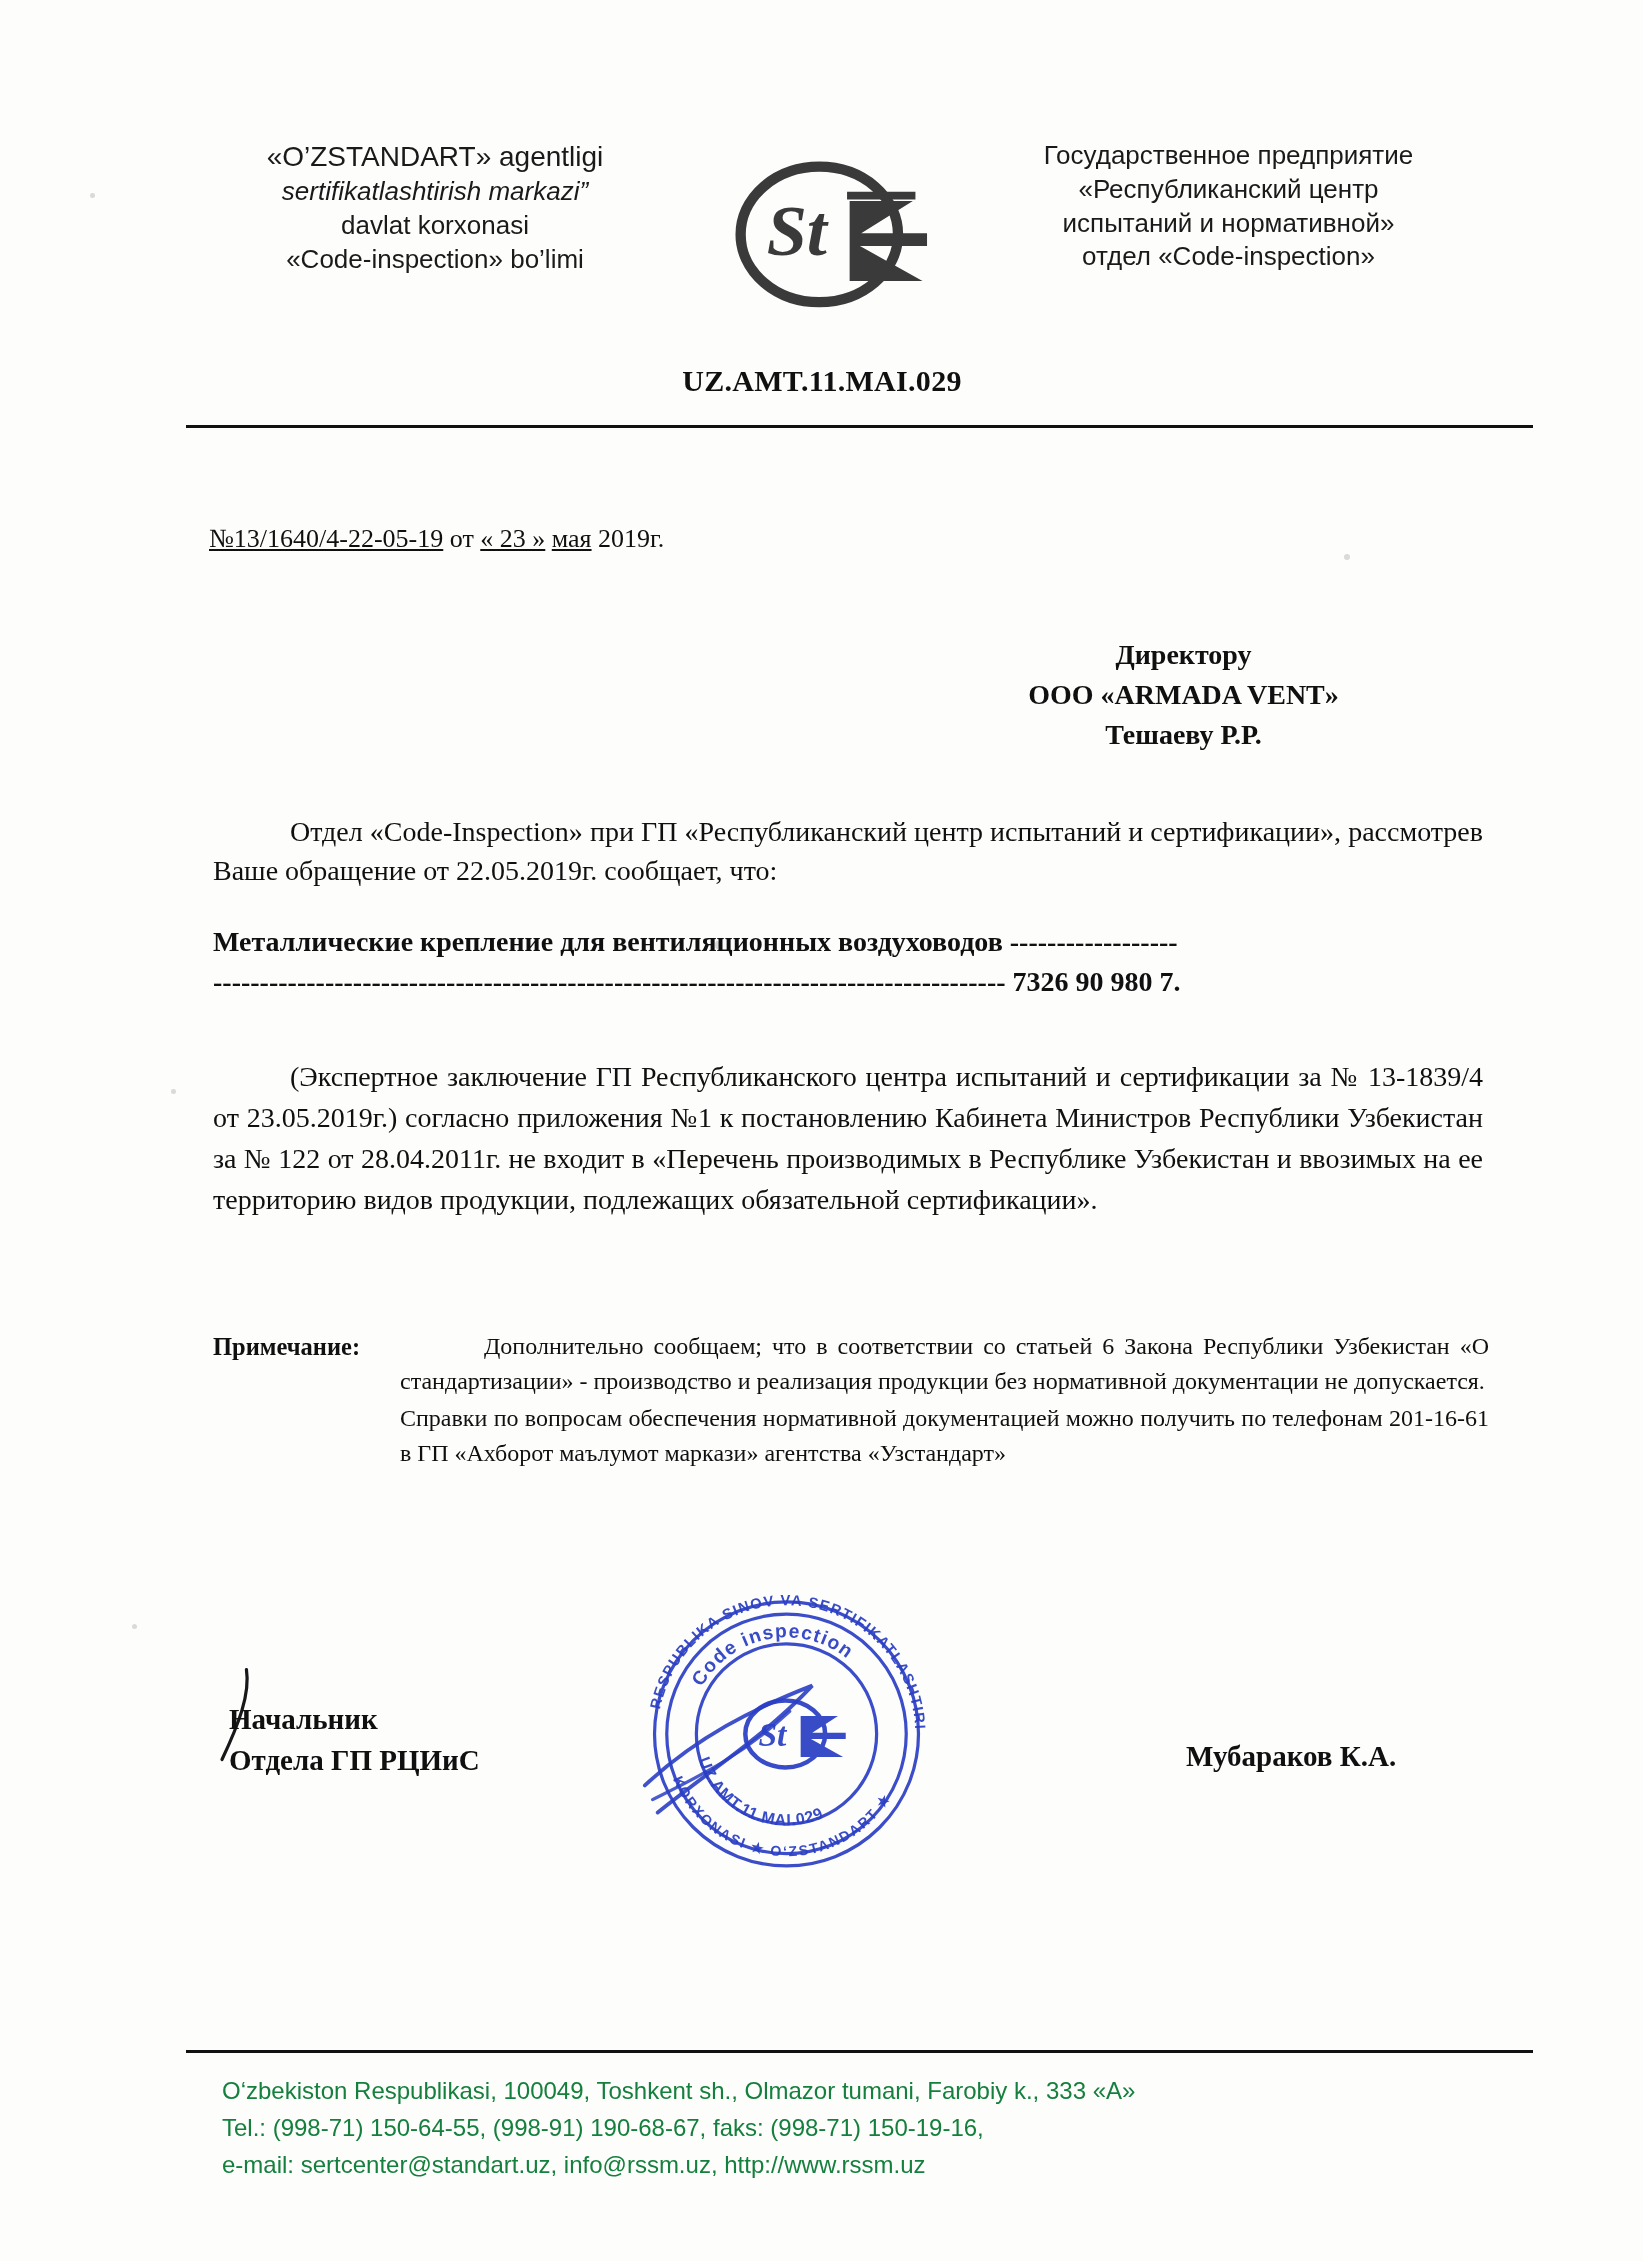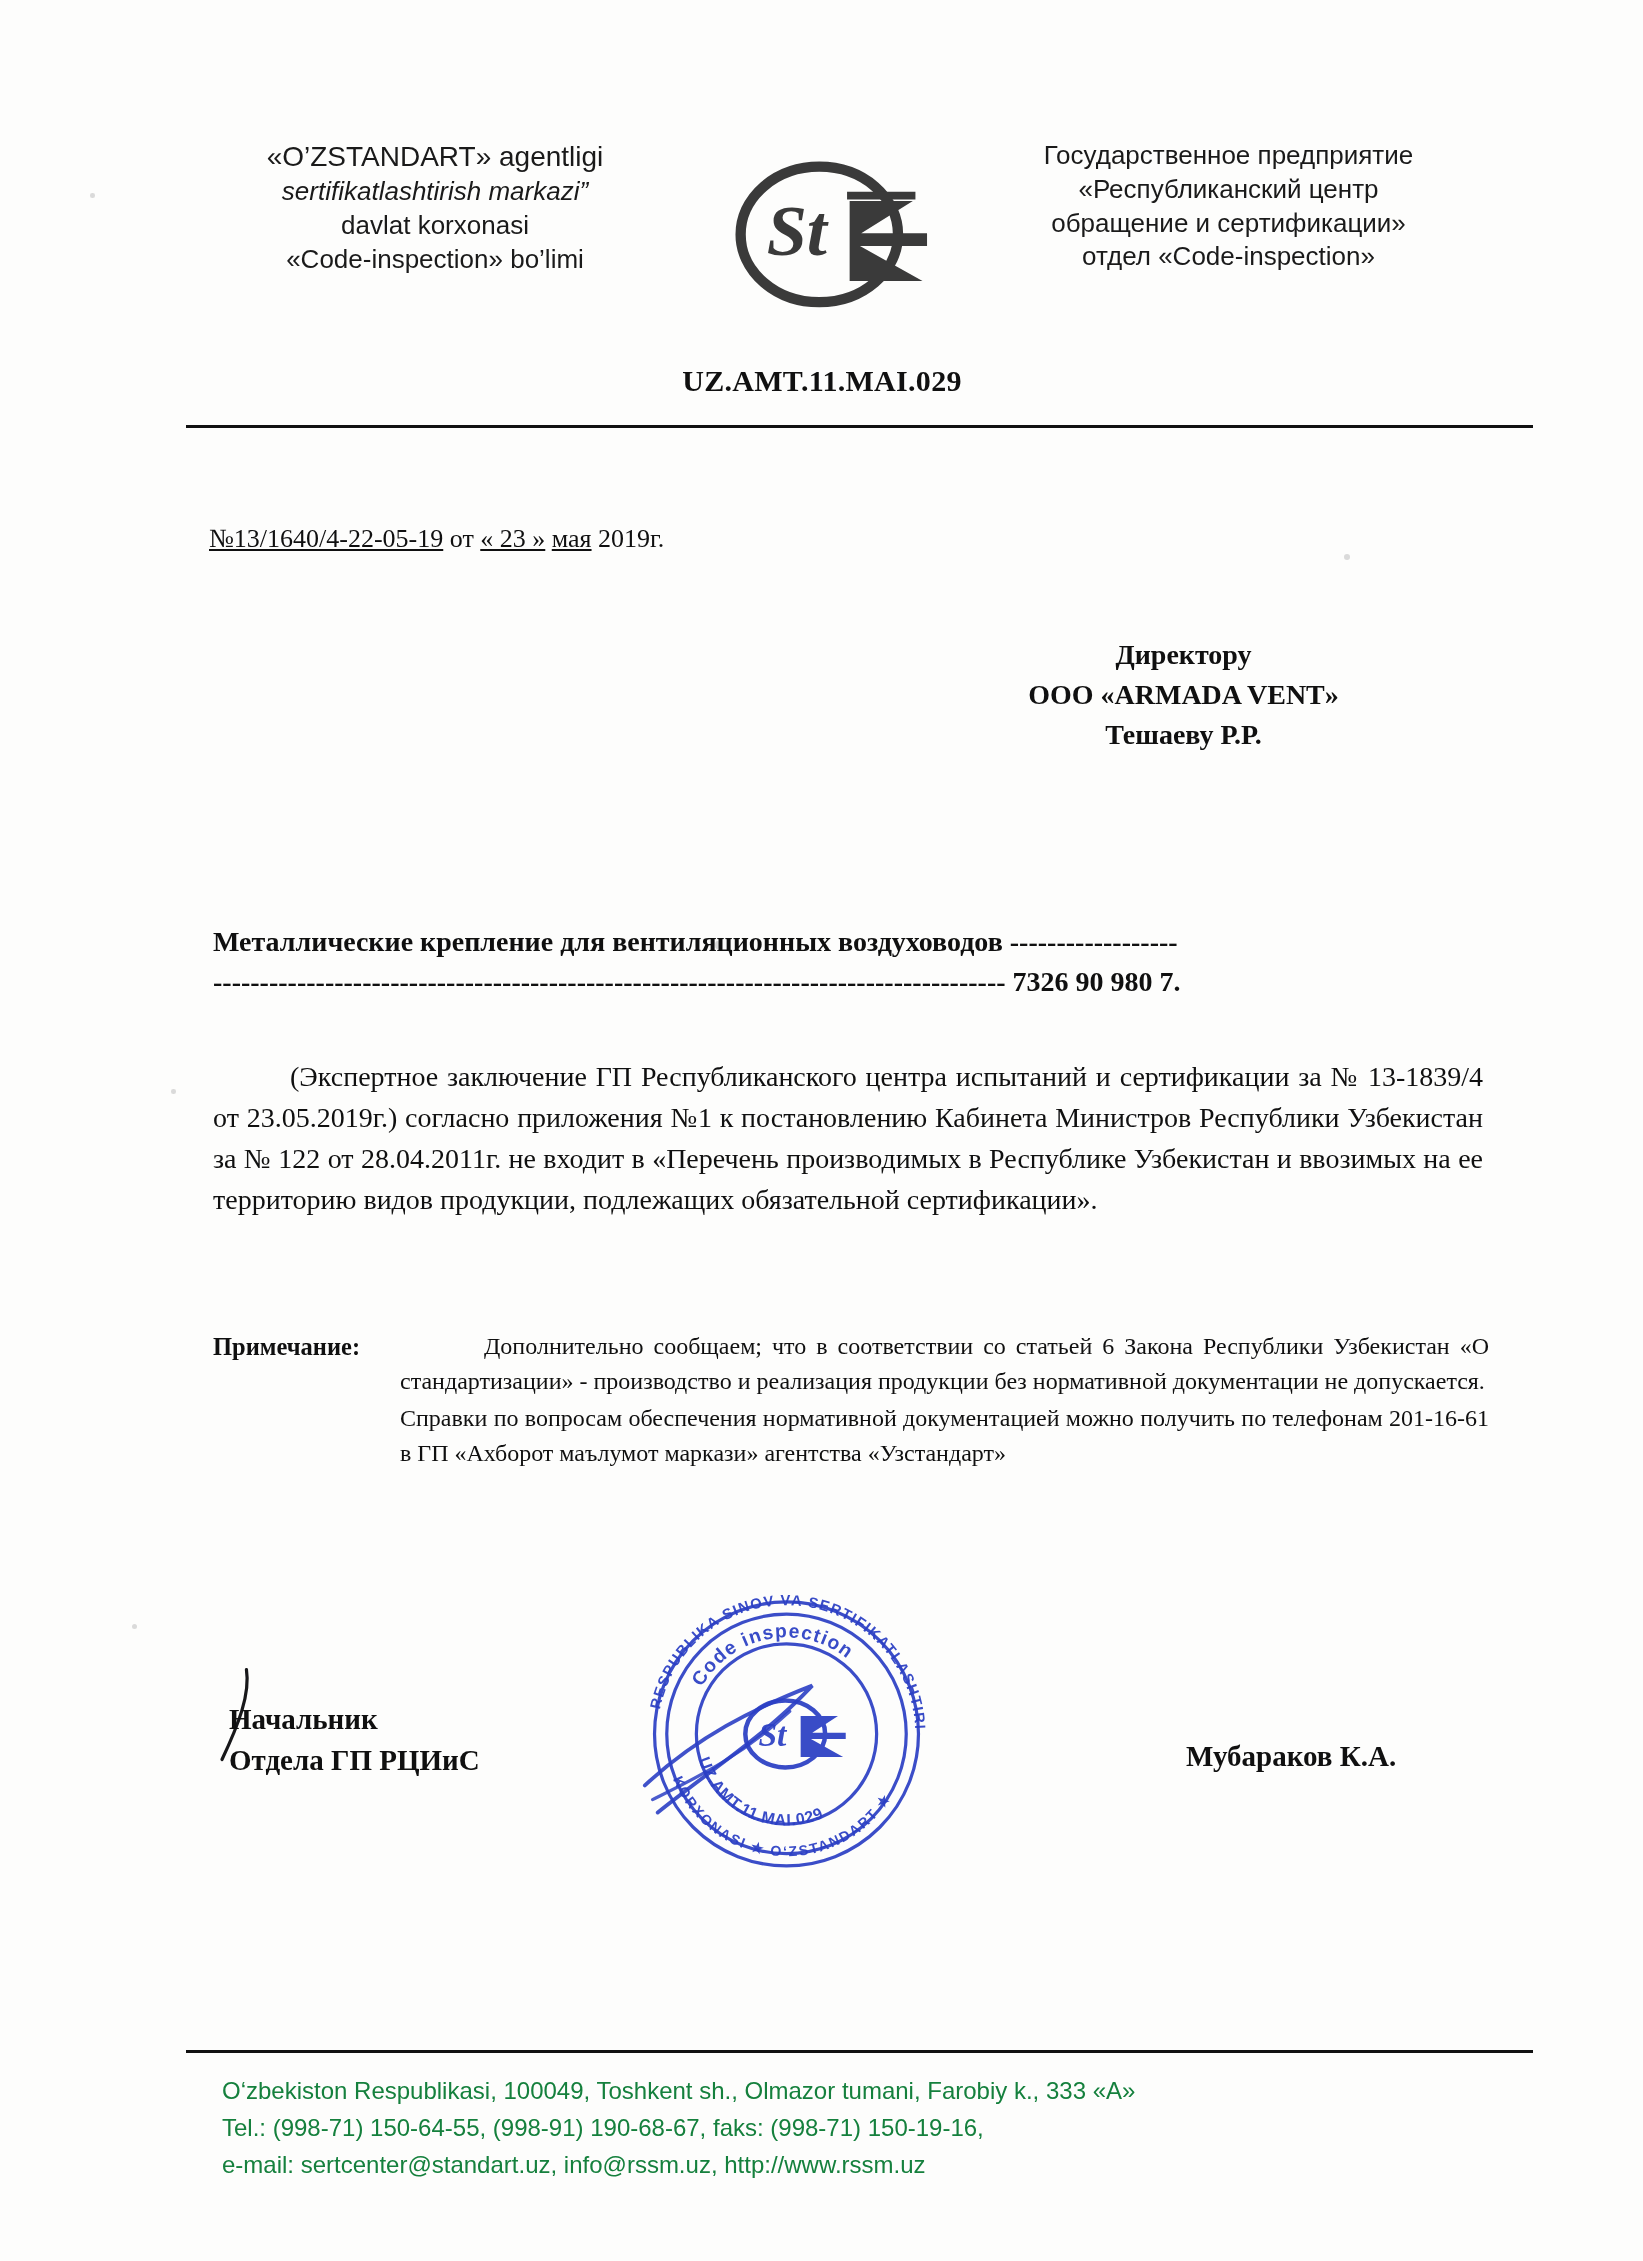--- a/index.html
+++ b/index.html
@@ -248,21 +248,21 @@
         <ellipse cx="185" cy="120" rx="122" ry="105" fill="none" stroke="#3a3a3a" stroke-width="16"></ellipse>
         <text x="150" y="152" font-family="Liberation Serif, serif" font-size="112" font-style="italic" font-weight="bold" fill="#3a3a3a" text-anchor="middle">St</text>
         <path d="M232 68 L330 68 L250 118 L352 118 L352 138 L248 138 L345 192 L232 192 Z" fill="#3a3a3a"></path>
         <path d="M228 60 L334 60" stroke="#3a3a3a" stroke-width="12" fill="none"></path>
       </svg>
     </div>
 
     <div class="header-col header-right">
       <div>Государственное предприятие</div>
       <div>«Республиканский центр</div>
-      <div>обращение и сертификации»</div>
+      <div>испытаний и нормативной»</div>
       <div>отдел «Code-inspection»</div>
     </div>
   </div>
 
   <div class="reg-code">UZ.AMT.11.MAI.029</div>
   <div class="hr-top"></div>
 
   <div class="docnum">
     <span class="u">№13/1640/4-22-05-19</span>
     <span>от</span>
@@ -270,20 +270,21 @@
     <span class="u">мая</span>
     <span>2019г.</span>
   </div>
 
   <div class="addressee">
     <div>Директору</div>
     <div>ООО «ARMADA VENT»</div>
     <div>Тешаеву Р.Р.</div>
   </div>
 
+  <div class="para p1">Отдел «Code-Inspection» при ГП «Республиканский центр испытаний и сертификации», рассмотрев Ваше обращение от 22.05.2019г. сообщает, что:</div>
 
   <div class="para p-bold">
     <span>Металлические крепление для вентиляционных воздуховодов ------------------</span>
     <span class="line2">------------------------------------------------------------------------------------- 7326 90 980 7.</span>
   </div>
 
   <div class="para p2">(Экспертное заключение ГП Республиканского центра испытаний и сертификации за № 13-1839/4 от 23.05.2019г.) согласно приложения №1 к постановлению Кабинета Министров Республики Узбекистан за № 122 от 28.04.2011г. не входит в «Перечень производимых в Республике Узбекистан и ввозимых на ее территорию видов продукции, подлежащих обязательной сертификации».</div>
 
   <div class="note-label">Примечание:</div>
   <div class="note-body">

